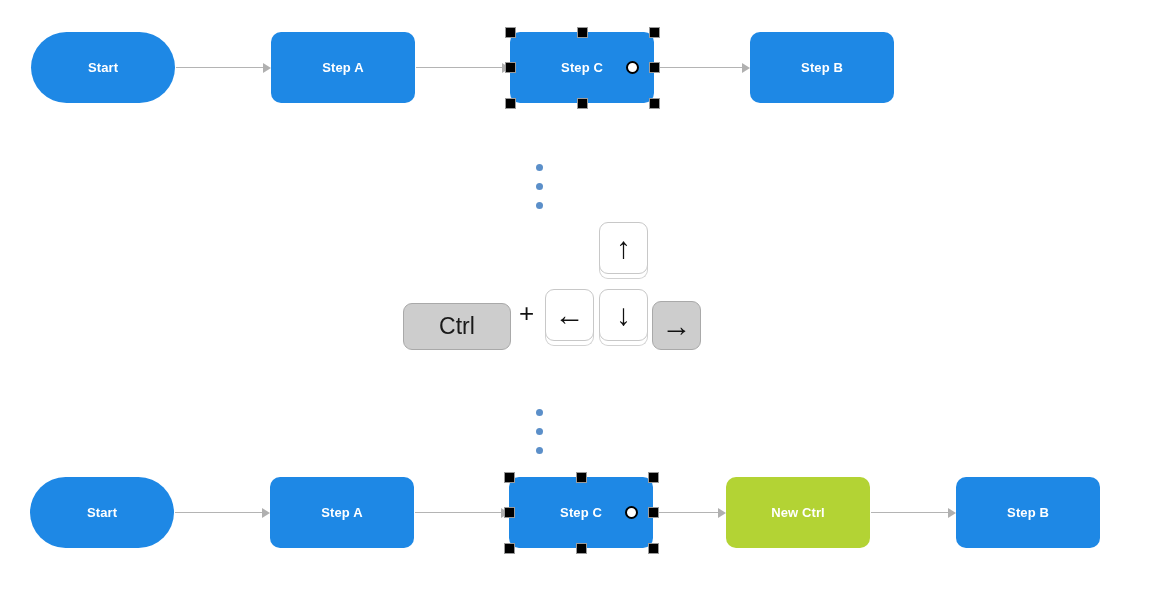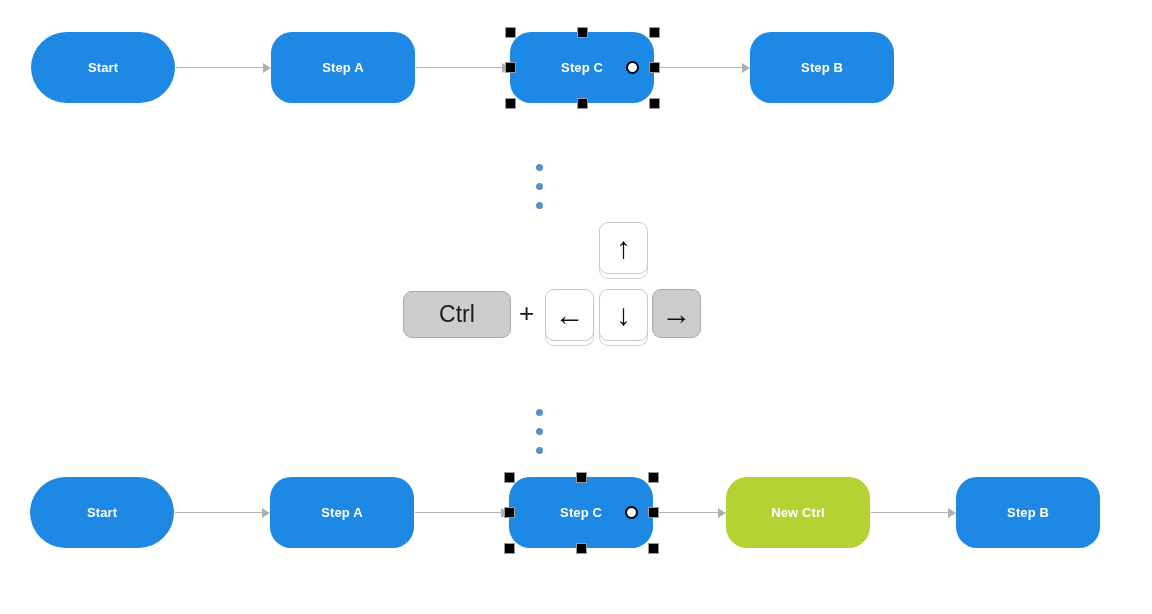--- a/index.html
+++ b/index.html
@@ -28,21 +28,21 @@
     display: flex;
     align-items: center;
     justify-content: center;
     color: #ffffff;
     font-size: 13px;
     font-weight: bold;
     letter-spacing: .1px;
     box-sizing: border-box;
     user-select: none;
   }
-  .node.rect   { border-radius: 21px; }
+  .node.rect   { border-radius: 10px; }
   .node.pill   { border-radius: 999px; }
 
   
   .conn {
     position: absolute;
     height: 1px;
     background: #b4b4b4;
   }
   .arrowhead {
     position: absolute;
@@ -90,20 +90,21 @@
     justify-content: center;
     user-select: none;
   }
   .key.white {
     background: #ffffff;
     border: 1.6px solid #c8c8c8;
   }
   .key.gray {
     background: #cdcdcd;
     border: 1.6px solid #a9a9a9;
+    margin-top: 12px;
   }
   
   .keylip {
     position: absolute;
     box-sizing: border-box;
     border: 1.6px solid #d2d2d2;
     border-top: none;
     border-radius: 0 0 9px 9px;
     background: #ffffff;
     z-index: 0;

